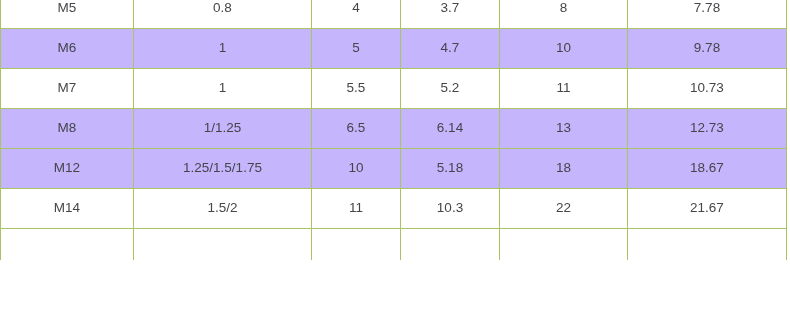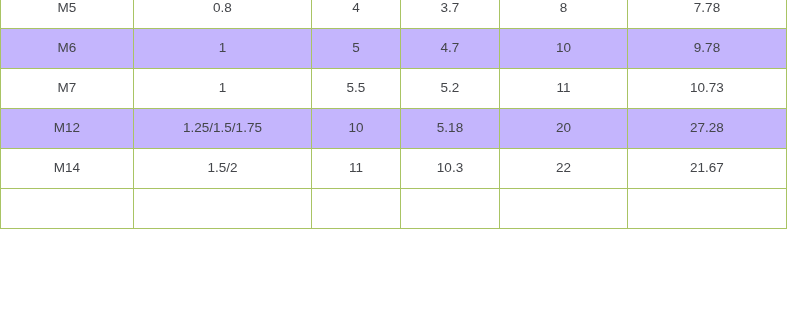--- a/index.html
+++ b/index.html
@@ -101,26 +101,34 @@
           </tr>
           <tr class="row-odd">
             <td>M7</td>
             <td>1</td>
             <td>5.5</td>
             <td>5.2</td>
             <td>11</td>
             <td>10.73</td>
           </tr>
           <tr class="row-even">
+            <td>M8</td>
+            <td>1/1.25</td>
+            <td>6.5</td>
+            <td>6.14</td>
+            <td>13</td>
+            <td>12.73</td>
+          </tr>
+          <tr class="row-even">
             <td>M12</td>
             <td>1.25/1.5/1.75</td>
             <td>10</td>
             <td>5.18</td>
-            <td>20</td>
-            <td>27.28</td>
+            <td>18</td>
+            <td>18.67</td>
           </tr>
           <tr class="row-odd">
             <td>M14</td>
             <td>1.5/2</td>
             <td>11</td>
             <td>10.3</td>
             <td>22</td>
             <td>21.67</td>
           </tr>
           <tr class="row-odd">

